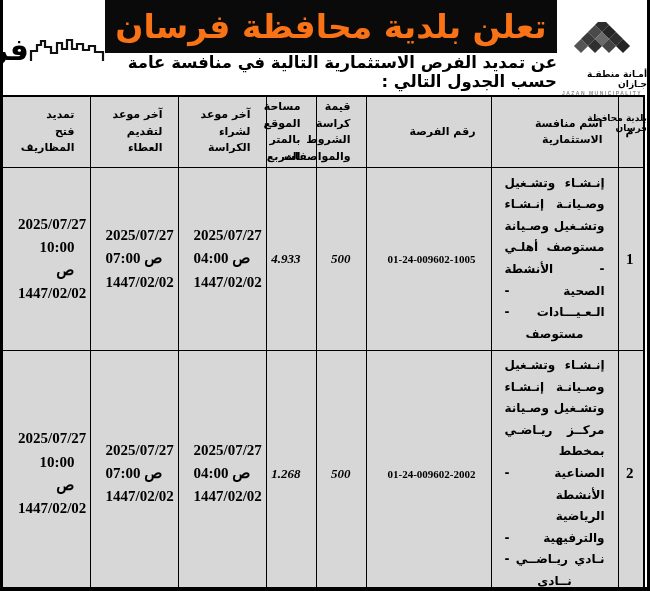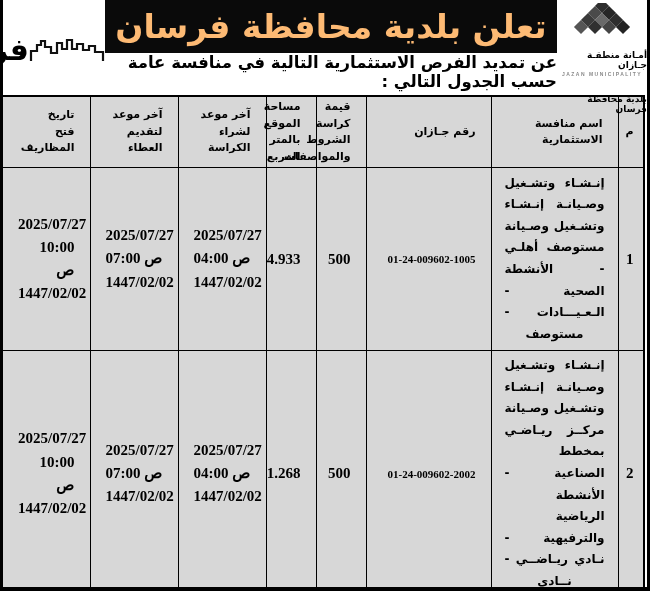--- a/index.html
+++ b/index.html
@@ -12,28 +12,28 @@
     border-right:3px solid #000;
     border-bottom:4px solid #000;
     font-family:"DejaVu Sans", sans-serif;
     color:#000;
     overflow:hidden;
   }
   
   .hdr { display:flex; direction:rtl; height:95px; background:#fff; }
   .jazan {
     width:90px; display:flex; flex-direction:column; align-items:center;
-    padding-top:3px; background:#fff; flex-shrink:0;
+    padding-top:22px; background:#fff; flex-shrink:0;
   }
   .jazan .jz1 { font-size:9px; font-weight:bold; margin-top:1px; }
   .jazan .jz2 { font-size:5px; letter-spacing:1.5px; color:#8a8a8a; font-weight:bold; margin-top:1px; font-family:"Liberation Sans",sans-serif; }
   .jazan .jz3 { font-size:9px; font-weight:bold; margin-top:17px; }
   .hdr-center { flex:1; display:flex; flex-direction:column; min-width:0; }
   .title-block {
-    background:#0a0a0a; color:#fdba74; height:55px;
+    background:#0a0a0a; color:#f97316; height:55px;
     display:flex; align-items:center; justify-content:center;
     font-size:33px; font-weight:bold; letter-spacing:0;
   }
   .subtitle-band {
     flex:1; display:flex; align-items:center; justify-content:center;
     font-size:16.5px; font-weight:bold; background:#fff; padding-bottom:4px;
   }
   .furas {
     width:102px; flex-shrink:0; background:#fff;
     display:flex; flex-direction:row; align-items:center; justify-content:space-between;
@@ -52,21 +52,21 @@
     border:1.5px solid #000;
     background:#d7d7d7;
     text-align:right; vertical-align:middle;
     padding:2px 15px;
   }
   th { font-size:11px; font-weight:bold; white-space:pre-line; line-height:1.5; height:55px; }
   .serif { font-family:"Liberation Serif","DejaVu Serif",serif; font-weight:bold; }
   .cell-num  { font-size:15px; }
   .cell-name { font-size:12px; font-weight:bold; line-height:1.8; text-align:justify; text-align-last:center; padding:4px 13px; }
   .cell-opp  { font-size:11px; direction:ltr; }
-  .cell-val  { font-size:15px; }
+  .cell-val  { font-size:13px;font-style:italic; }
   .cell-date { font-size:15px; line-height:1.55; }
   .cell-date div { direction:ltr; }
   tr.r1 { height:183px; }
   tr.r2 { height:195px; }
 </style>
 </head>
 <body>
 
 <div class="ad">
 
@@ -120,31 +120,31 @@
           <col style="width:50px">
         <col style="width:50px">
           <col style="width:88px">
           <col style="width:88px">
           <col style="width:88px">
       </colgroup>
       <thead>
         <tr>
           <th>م</th>
           <th>اسم منافسة الاستثمارية</th>
-          <th>رقم جـازان</th>
+          <th>رقم الفرصة</th>
           <th>قيمة كراسة
 الشروط
 والمواصفات</th>
           <th>مساحة الموقع
 بالمتر المربع</th>
           <th>آخر موعد
 لشراء الكراسة</th>
           <th>آخر موعد
 لتقديم العطاء</th>
-          <th>تاريخ
+          <th>تمديد
 فتح المظاريف</th>
         </tr>
       </thead>
       <tbody>
         <tr class="r1">
           <td class="serif cell-num">1</td>
           <td class="cell-name">إنـشـاء وتشـغيل وصـيانـة إنـشـاء وتشـغيل وصـيانة مستوصف أهلـي - الأنشطة الصحية - الـعـيـــادات - مستوصف</td>
           <td class="serif cell-opp">01-24-009602-1005</td>
           <td class="serif cell-val">500</td>
           <td class="serif cell-val">4.933</td>

